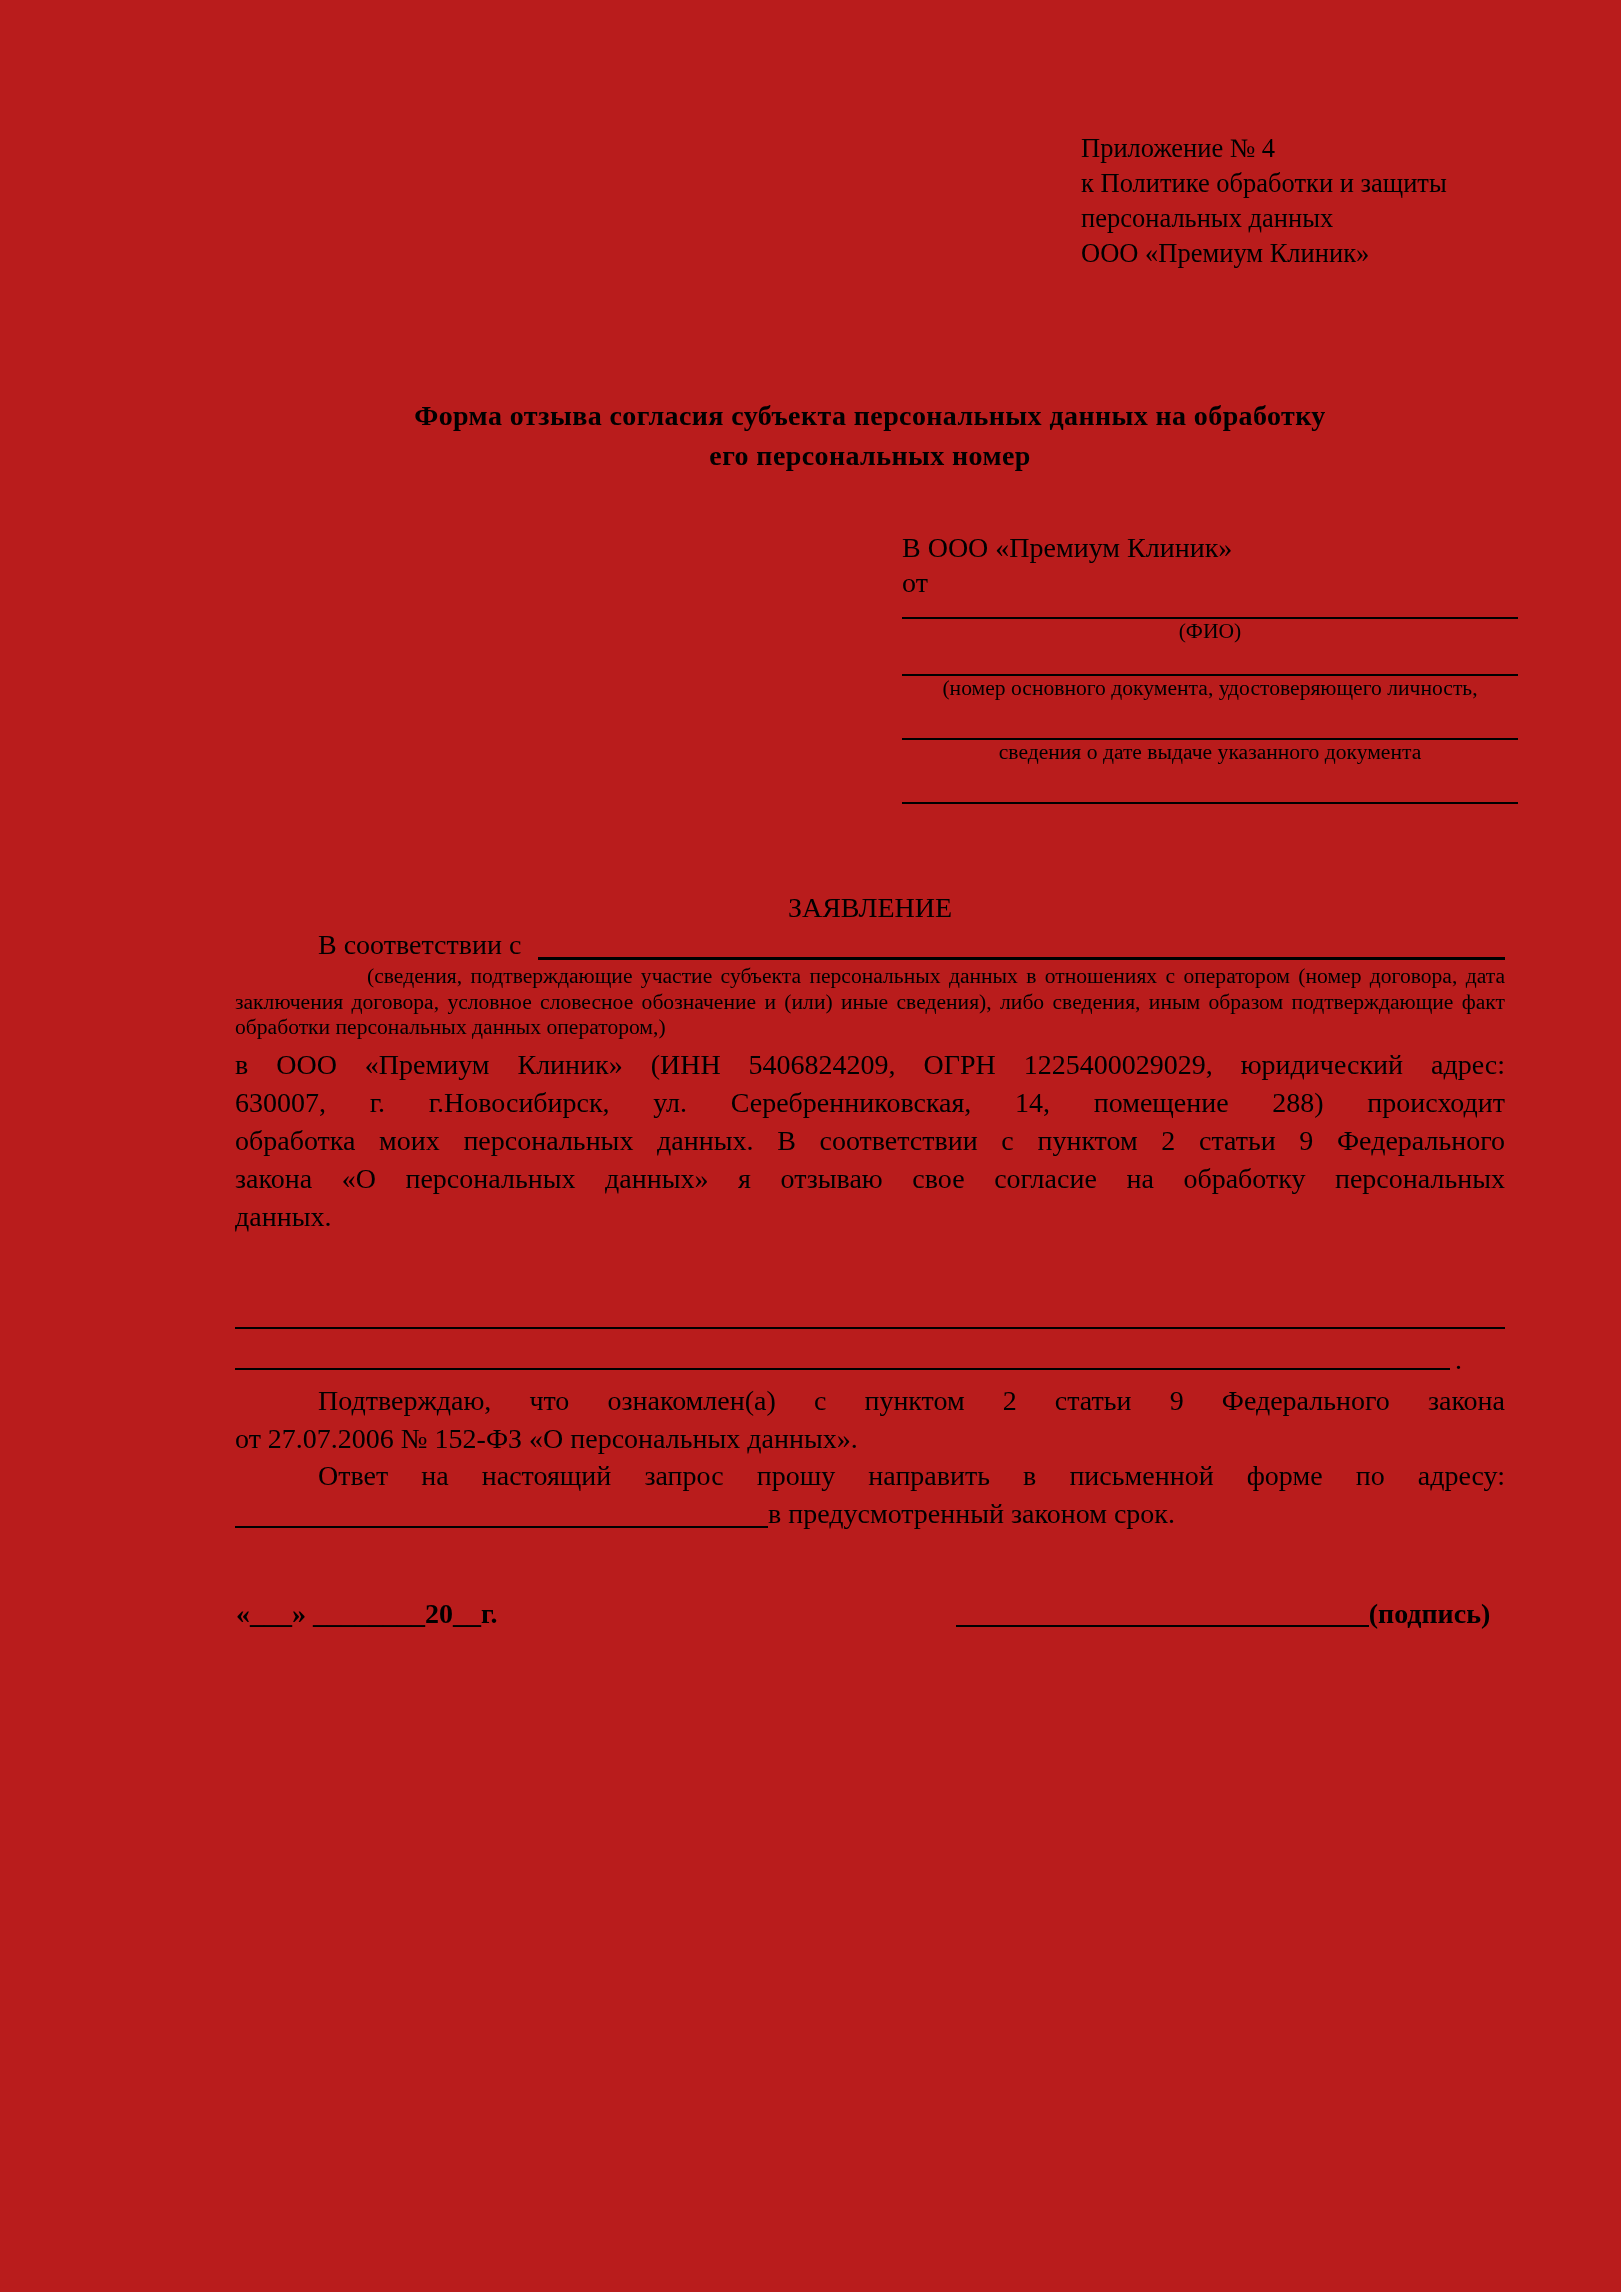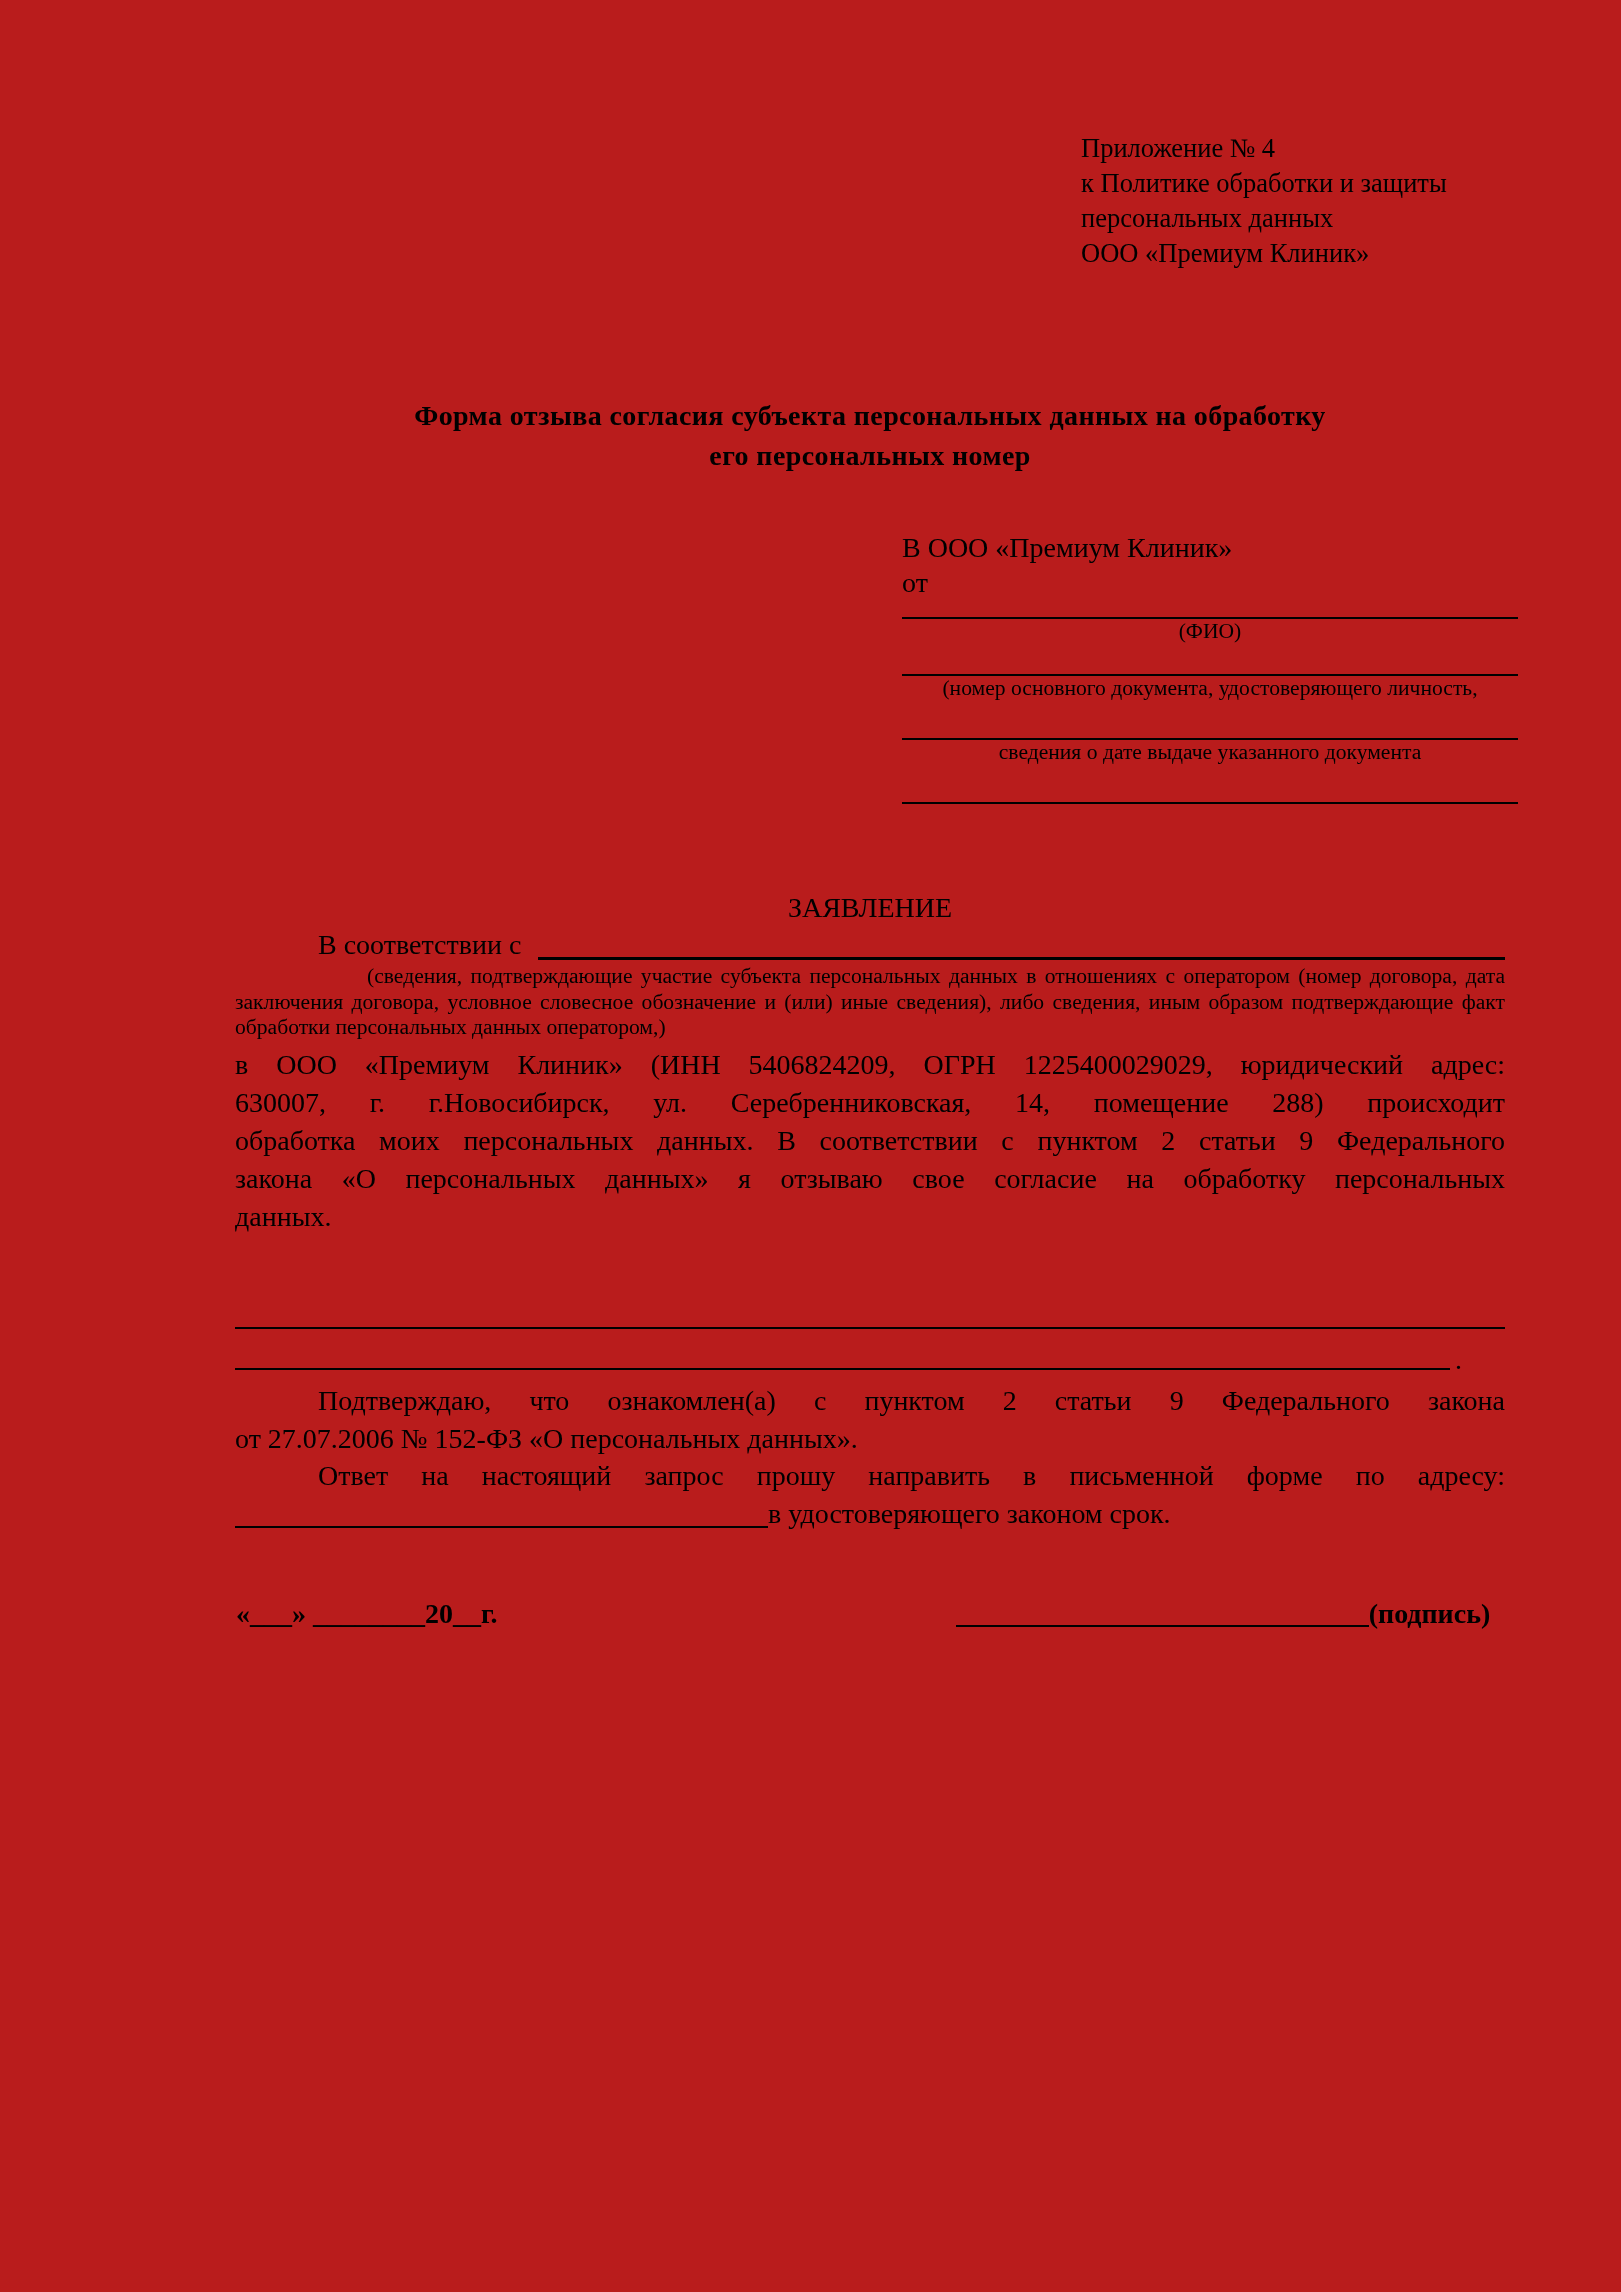--- a/index.html
+++ b/index.html
@@ -125,21 +125,21 @@
 
   <div class="confirm-par">
     <div class="jline indent1">Подтверждаю, что ознакомлен(а) с пунктом 2 статьи 9 Федерального закона</div>
     <div>от 27.07.2006 № 152-ФЗ «О персональных данных».</div>
   </div>
 
   <div class="response-par">
     <div class="jline indent1">Ответ на настоящий запрос прошу направить в письменной форме по адресу:</div>
     <div class="resp-row">
       <span class="blank"></span>
-      <span>в удостоверяющего законом срок.</span>
+      <span>в предусмотренный законом срок.</span>
     </div>
   </div>
 
   <div class="date-row">
     <span>«___» ________20__г.</span>
     <span class="sig-group">
       <span class="blank"></span>
       <span>(подпись)</span>
     </span>
   </div>

